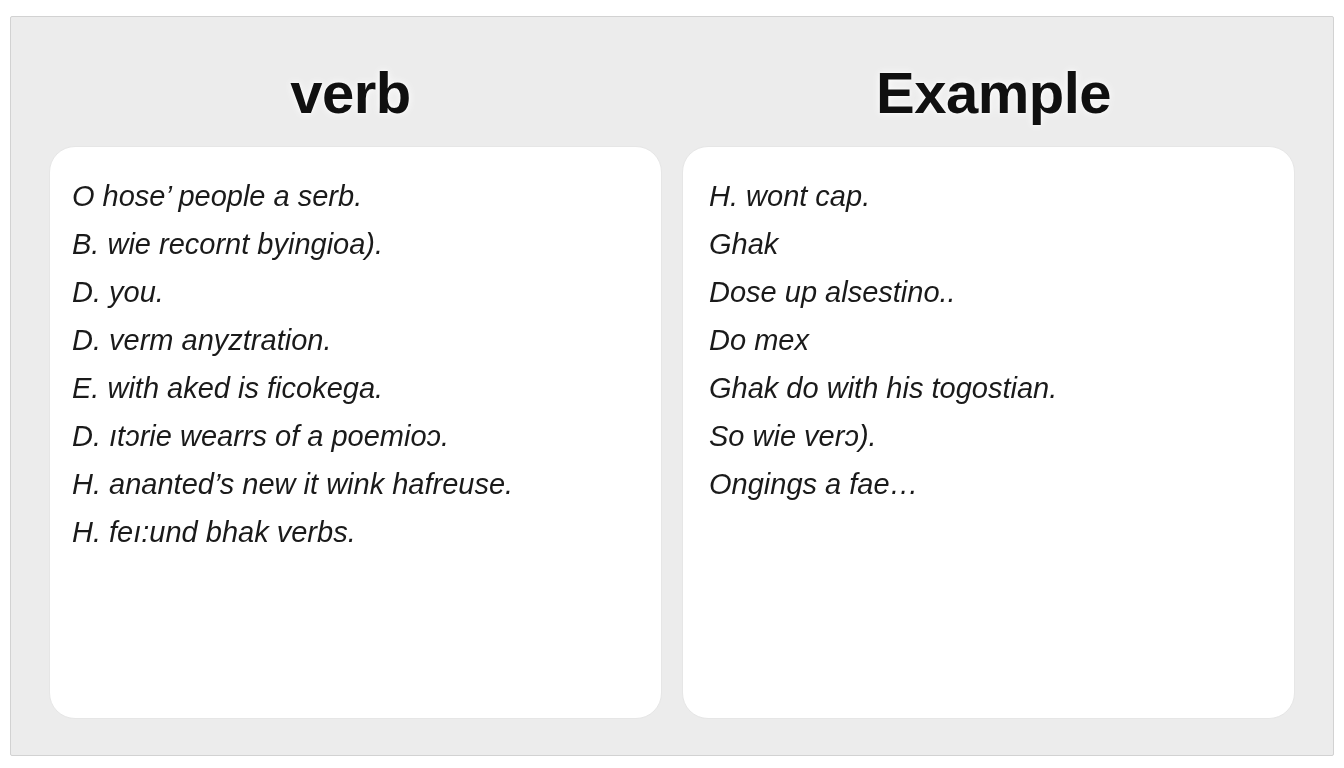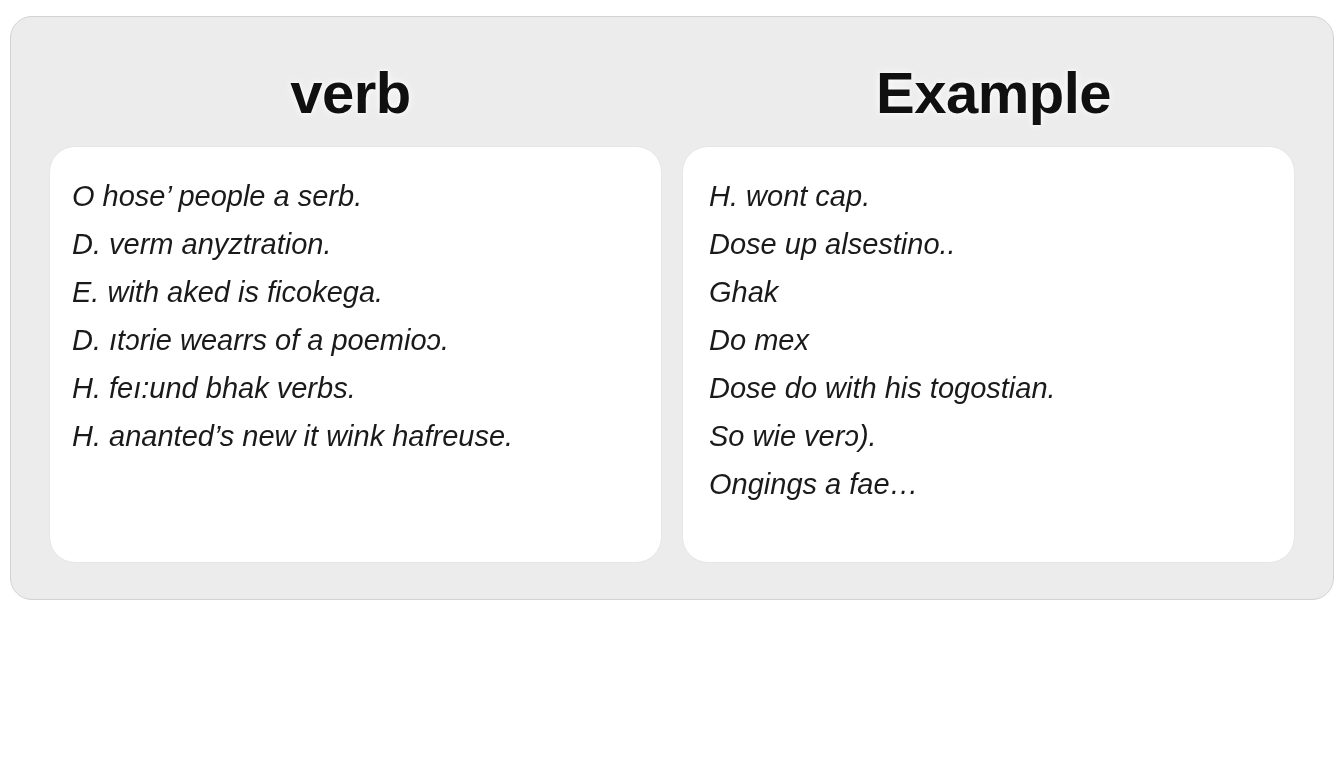--- a/index.html
+++ b/index.html
@@ -18,25 +18,25 @@
     background: #ffffff;
     overflow: hidden;
     box-sizing: border-box;
   }
 
   .panel {
     position: absolute;
     left: 10px;
     top: 16px;
     width: 1324px;
-    height: 584px;
+    height: 740px;
     box-sizing: border-box;
     background: #ececec;
     border: 1px solid #d2d2d2;
-    border-radius: 22px;
+    border-radius: 2px;
   }
 
   .columns {
     position: absolute;
     left: 0;
     top: 0;
     width: 100%;
     height: 100%;
     display: flex;
     box-sizing: border-box;
@@ -97,36 +97,38 @@
 <body>
 
 <div class="slide">
   <div class="panel">
     <div class="columns">
 
       <div class="column left">
         <div class="col-title">verb</div>
         <div class="card">
           <div class="item">O  hose’ people a serb.</div>
+          <div class="item">B.  wie recornt byingioa).</div>
+          <div class="item">D.  you.</div>
           <div class="item">D.  verm anyztration.</div>
           <div class="item">E.  with aked is ficokega.</div>
           <div class="item">D.  ıtɔrie wearrs of a poemioɔ.</div>
+          <div class="item">H.  ananted’s new it wink hafreuse.</div>
           <div class="item">H.  feı:und bhak verbs.</div>
-          <div class="item">H.  ananted’s new it wink hafreuse.</div>
         </div>
       </div>
 
       <div class="column right">
         <div class="col-title">Example</div>
         <div class="card">
           <div class="item">H.  wont cap.</div>
+          <div class="item">Ghak</div>
           <div class="item">Dose up alsestino..</div>
-          <div class="item">Ghak</div>
           <div class="item">Do mex</div>
-          <div class="item">Dose do with his togostian.</div>
+          <div class="item">Ghak do with his togostian.</div>
           <div class="item">So wie verɔ).</div>
           <div class="item">Ongings a fae…</div>
         </div>
       </div>
 
     </div>
   </div>
 </div>
 
 </body></html>

